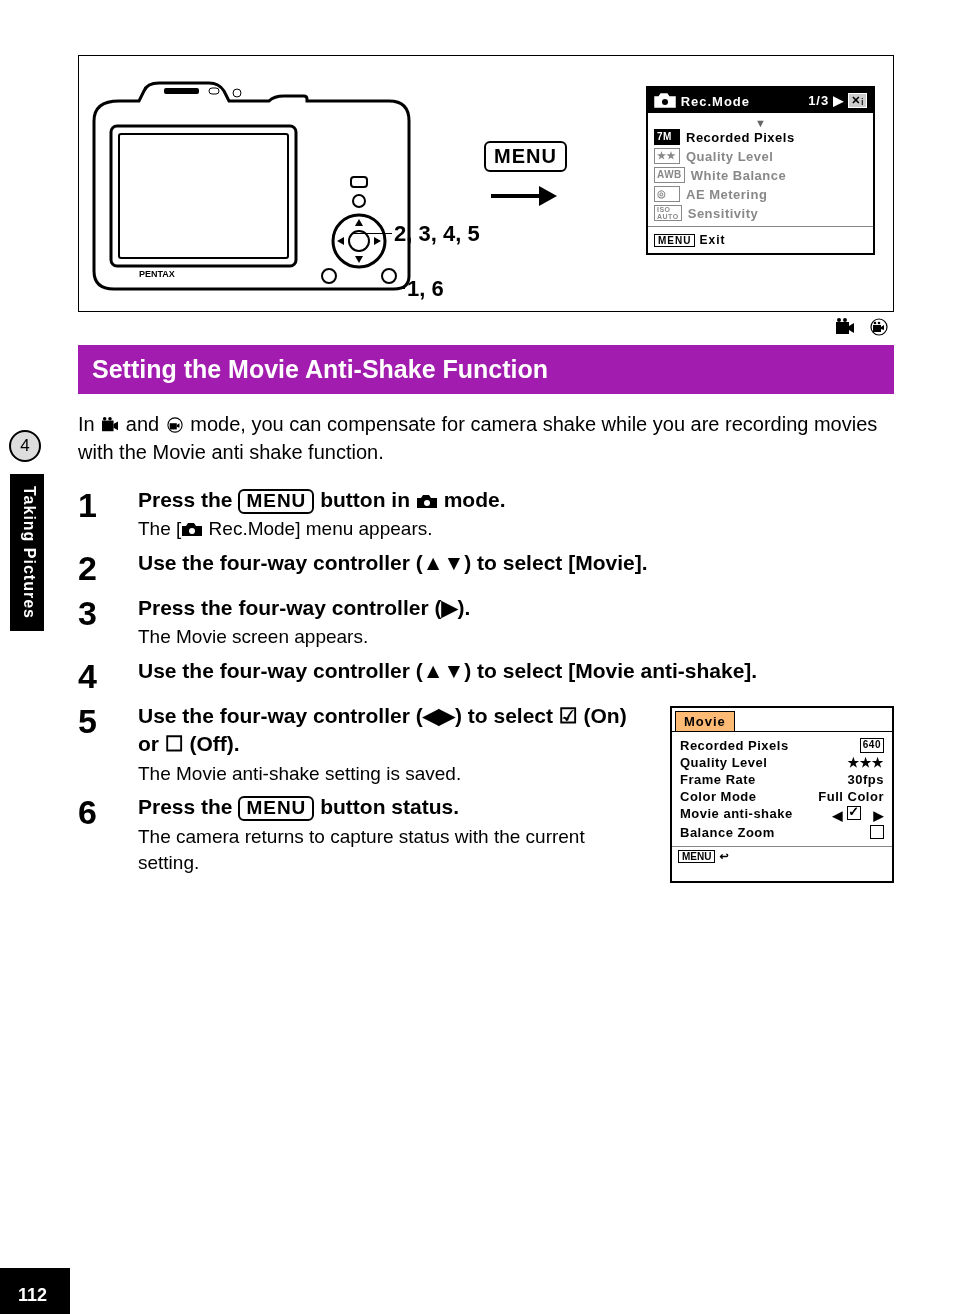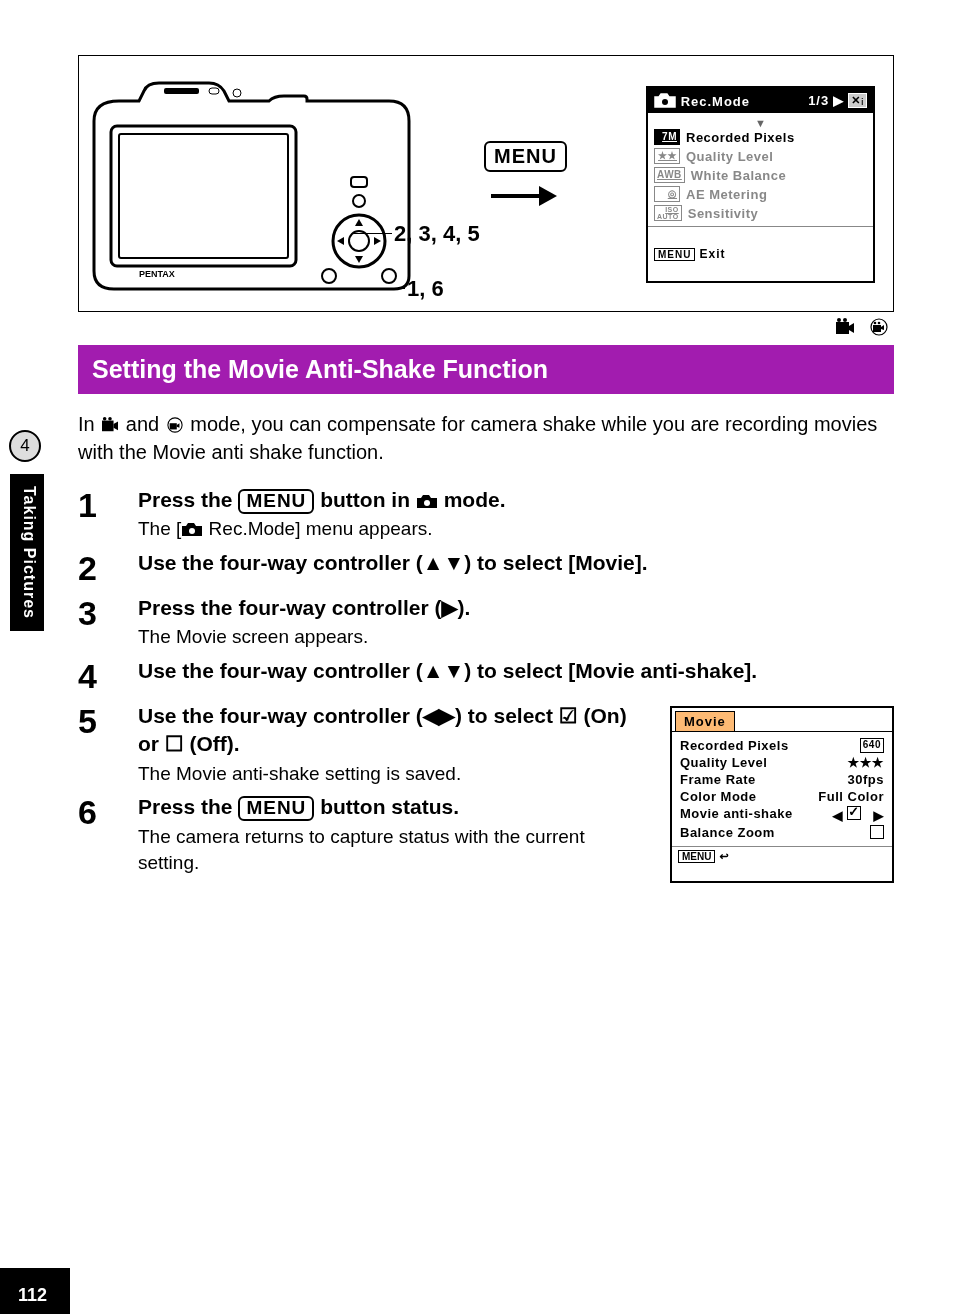--- a/index.html
+++ b/index.html
@@ -152,28 +152,27 @@
     font-weight: bold;
     letter-spacing: 0.5px;
   }
   .menu-row.sel { color:#000; }
   .menu-icon {
     display:inline-block;
     border:1px solid #888;
     padding:0 2px;
     font-size:10px;
     min-width:20px;
-    text-align:right;
+    text-align:left;
     line-height:14px;
-    text-decoration:underline;
   }
   .menu-row.sel .menu-icon { border-color:#000; background:#000; color:#fff;}
   .screen-footer {
     border-top:1px solid #888;
-    padding:20px 6px;
+    padding:6px 6px;
     font-size:12px;
     font-weight:bold;
     letter-spacing:1px;
   }
   .footer-menu-box{
     border:1px solid #000;
     padding:0 3px;
     font-size:10px;
     display:inline-block;
     margin-right:4px;

